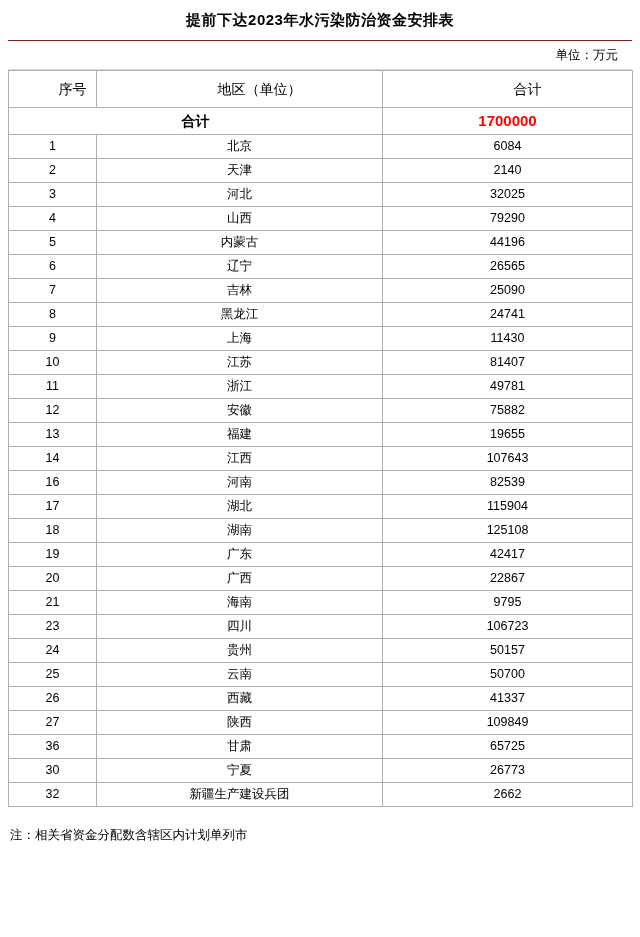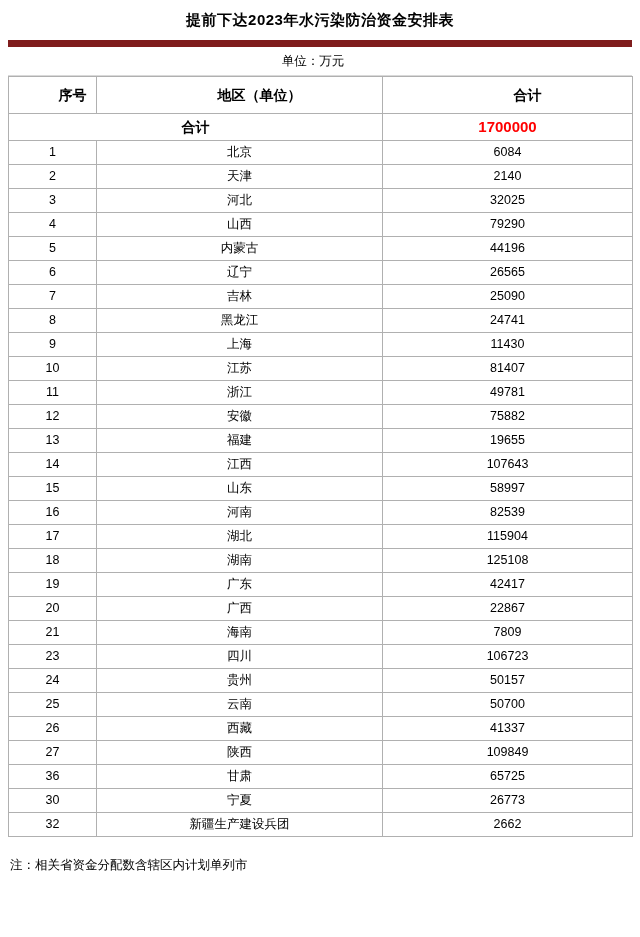--- a/index.html
+++ b/index.html
@@ -19,32 +19,32 @@
     height: 937px;
     box-sizing: border-box;
     padding: 0 8px;
     position: relative;
   }
   .title-row {
     height: 40px;
     display: flex;
     align-items: center;
     justify-content: center;
-    border-bottom: 7px solid #7f1d1d;
+    border-bottom: 1px solid #7f1d1d;
   }
   .title {
     font-size: 15px;
     font-weight: bold;
     letter-spacing: 0.5px;
   }
   .unit-row {
     height: 28px;
     display: flex;
     align-items: center;
-    justify-content: center;
+    justify-content: flex-end;
     padding-right: 14px;
     border-bottom: 1px solid #d9d9d9;
   }
   .unit {
     font-size: 12.5px;
   }
   table.main {
     width: 624px;
     border-collapse: collapse;
     table-layout: fixed;
@@ -56,21 +56,21 @@
     padding: 0;
     height: 23px;
     line-height: 23px;
     white-space: nowrap;
     overflow: hidden;
   }
   table.main thead th {
     height: 36px;
     line-height: 36px;
     font-size: 14px;
-    font-weight: bold;
+    font-weight: normal;
     padding-left: 40px;
   }
   col.c-idx { width: 88px; }
   col.c-region { width: 286px; }
   col.c-total { width: 250px; }
 
   tr.total-row td {
     font-weight: bold;
     font-size: 14px;
     height: 26px;
@@ -185,25 +185,20 @@
           <td>13</td>
           <td>福建</td>
           <td>19655</td>
         </tr>
         <tr>
           <td>14</td>
           <td>江西</td>
           <td>107643</td>
         </tr>
         <tr>
-          <td>15</td>
-          <td>山东</td>
-          <td>58997</td>
-        </tr>
-        <tr>
           <td>16</td>
           <td>河南</td>
           <td>82539</td>
         </tr>
         <tr>
           <td>17</td>
           <td>湖北</td>
           <td>115904</td>
         </tr>
         <tr>
@@ -217,21 +212,21 @@
           <td>42417</td>
         </tr>
         <tr>
           <td>20</td>
           <td>广西</td>
           <td>22867</td>
         </tr>
         <tr>
           <td>21</td>
           <td>海南</td>
-          <td>7809</td>
+          <td>9795</td>
         </tr>
         <tr>
           <td>23</td>
           <td>四川</td>
           <td>106723</td>
         </tr>
         <tr>
           <td>24</td>
           <td>贵州</td>
           <td>50157</td>

